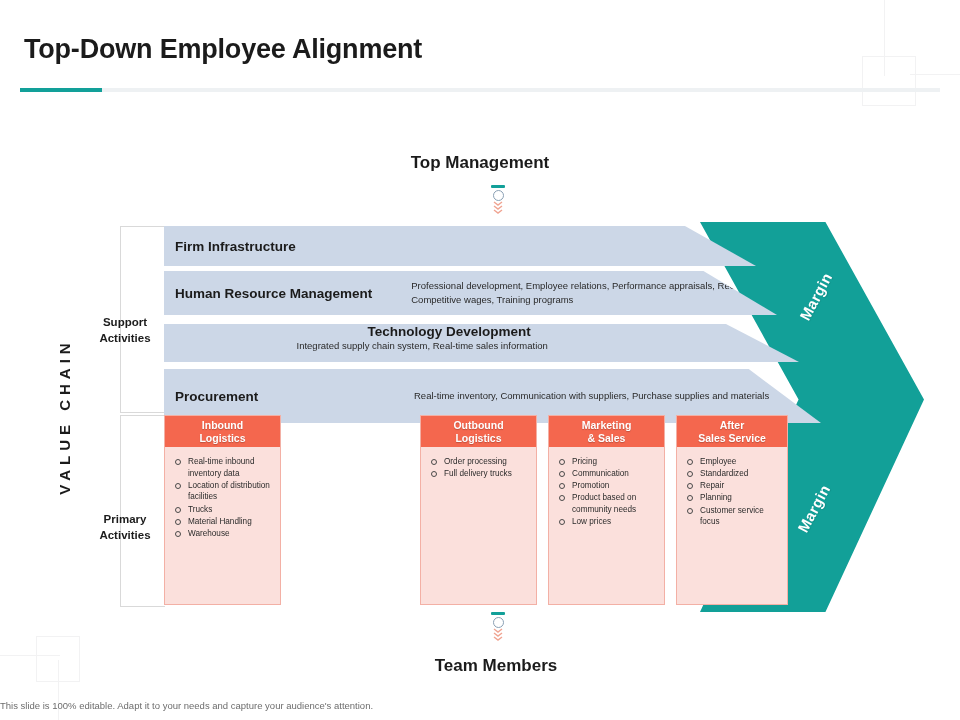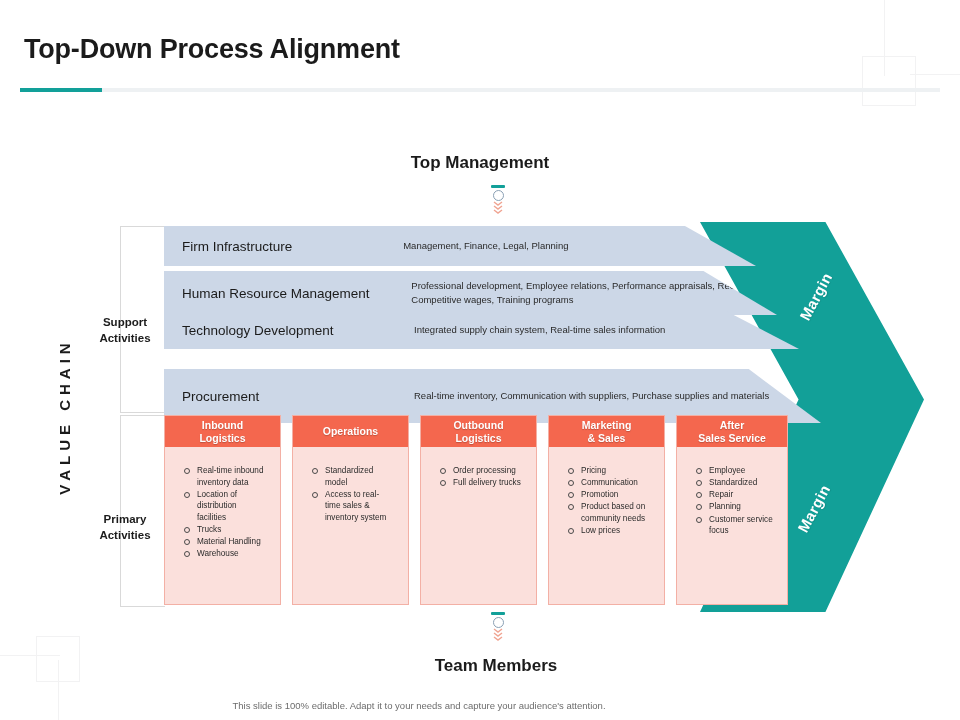--- a/index.html
+++ b/index.html
@@ -64,84 +64,84 @@
   }
   .margin-word.m1{left:790px;top:288px;}
   .margin-word.m2{left:788px;top:500px;}
 
   
   .srow{
     position:absolute;left:164px;height:40px;background:#ccd7e7;
     display:flex;align-items:center;
   }
   .srow-name{
-    position:relative;z-index:2;width:250px;padding-left:18px;box-sizing:border-box;
-    font-size:13.5px;font-weight:normal;color:#1b1b1b;
+    position:relative;z-index:2;width:250px;padding-left:11px;box-sizing:border-box;
+    font-size:13.5px;font-weight:bold;color:#1b1b1b;
   }
   .srow-desc{
     position:relative;z-index:2;width:370px;font-size:9.5px;line-height:1.45;color:#2a2a2a;
   }
   .srow.r0{top:226px;width:592px;height:40px;
       clip-path:polygon(0 0,100% 0,100% 100%,0 100%);}
   .srow.r1{top:271px;width:613px;height:44px;}
-  .srow.r2{top:311px;width:635px;height:38px;}
+  .srow.r2{top:324px;width:635px;height:38px;flex-direction:column;}
   .srow.r3{top:369px;width:657px;height:54px;}
   .srow.r0{clip-path:polygon(0 0, 88% 0, 100% 100%, 0 100%);}
   .srow.r1{clip-path:polygon(0 0, 88% 0, 100% 100%, 0 100%);}
   .srow.r2{clip-path:polygon(0 0, 88.5% 0, 100% 100%, 0 100%);}
   .srow.r3{clip-path:polygon(0 0, 89% 0, 100% 100%, 0 100%);}
 
   
   .pcol{
     position:absolute;top:415px;width:117px;height:190px;
     background:#fbe0dc;border:1px solid #f3b0a5;box-sizing:border-box;
   }
   .pcol .phead{
     height:31px;background:#f4674e;display:flex;align-items:center;justify-content:center;
     text-align:center;color:#ffffff;font-size:10.5px;font-weight:bold;line-height:1.22;
     text-shadow:0 1px 1px rgba(0,0,0,.22);
   }
-  .pcol ul{list-style:none;margin:9px;padding:9px 5px 0 6px;}
+  .pcol ul{list-style:none;margin:0;padding:9px 5px 0 6px;}
   .pcol li{
     position:relative;padding-left:17px;font-size:8.2px;line-height:1.42;color:#2b2b2b;
     margin-bottom:0.5px;
   }
   .pcol li:before{
     content:"";position:absolute;left:4px;top:3px;width:4px;height:4px;
     border:1px solid #4a4a4a;border-radius:50%;
   }
   .pcol.c0{left:164px;}
   .pcol.c1{left:292px;}
   .pcol.c2{left:420px;}
   .pcol.c3{left:548px;}
   .pcol.c4{left:676px;width:112px;}
 
   
   .footer{
-    position:absolute;left:0;top:700px;width:838px;text-align:center;
+    position:absolute;left:0;top:700px;width:838px;text-align:left;
     font-size:9.5px;color:#6d6d6d;
   }
 </style>
 </head>
 <body>
 
 <div class="slide">
 
   <div class="deco" style="right:0;top:0;width:110px;height:110px;">
     <div class="ln" style="left:34px;top:0;width:1px;height:76px;"></div>
     <div class="bx" style="left:12px;top:56px;width:52px;height:48px;"></div>
     <div class="ln" style="left:60px;top:74px;width:50px;height:1px;"></div>
   </div>
   <div class="deco" style="left:0;bottom:0;width:110px;height:100px;">
     <div class="bx" style="left:36px;top:16px;width:42px;height:44px;"></div>
     <div class="ln" style="left:0;top:35px;width:60px;height:1px;"></div>
     <div class="ln" style="left:58px;top:40px;width:1px;height:60px;"></div>
   </div>
 
-  <div class="title">Top-Down Process Alignment</div>
+  <div class="title">Top-Down Employee Alignment</div>
   <div class="rule"></div>
   <div class="rule-accent"></div>
 
   <div class="cap top">Top Management</div>
   <div class="connector top">
     <div class="bar"></div>
     <div class="circ"></div>
     <svg class="chev" viewBox="0 0 10 5">
         <path d="M1 1 L5 4 L9 1" fill="none" stroke="#f0a492" stroke-width="1.4"></path>
       </svg>
@@ -159,21 +159,20 @@
   <div class="bracket primary"></div>
   <div class="sec-label support">Support Activities</div>
   <div class="sec-label primary">Primary Activities</div>
 
   <div class="margin-arrow"></div>
   <div class="margin-word m1">Margin</div>
   <div class="margin-word m2">Margin</div>
 
   <div class="srow r0">
     <div class="srow-name">Firm Infrastructure</div>
-    <div class="srow-desc">Management,  Finance, Legal, Planning</div>
   </div>
   <div class="srow r1">
     <div class="srow-name">Human Resource Management</div>
     <div class="srow-desc">Professional development, Employee  relations, Performance appraisals, Recruiting, Competitive  wages, Training programs</div>
   </div>
   <div class="srow r2">
     <div class="srow-name">Technology Development</div>
     <div class="srow-desc">Integrated supply chain system, Real-time  sales information</div>
   </div>
   <div class="srow r3">
@@ -184,27 +183,20 @@
   <div class="pcol c0">
     <div class="phead">Inbound<br>Logistics</div>
     <ul>
         <li>Real-time inbound inventory data</li>
         <li>Location of distribution facilities</li>
         <li>Trucks</li>
         <li>Material  Handling</li>
         <li>Warehouse</li>
       </ul>
   </div>
-  <div class="pcol c1">
-    <div class="phead">Operations</div>
-    <ul>
-        <li>Standardized model</li>
-        <li>Access to real-time sales &amp; inventory system</li>
-      </ul>
-  </div>
   <div class="pcol c2">
     <div class="phead">Outbound<br>Logistics</div>
     <ul>
         <li>Order processing</li>
         <li>Full delivery trucks</li>
       </ul>
   </div>
   <div class="pcol c3">
     <div class="phead">Marketing<br>&amp; Sales</div>
     <ul>

